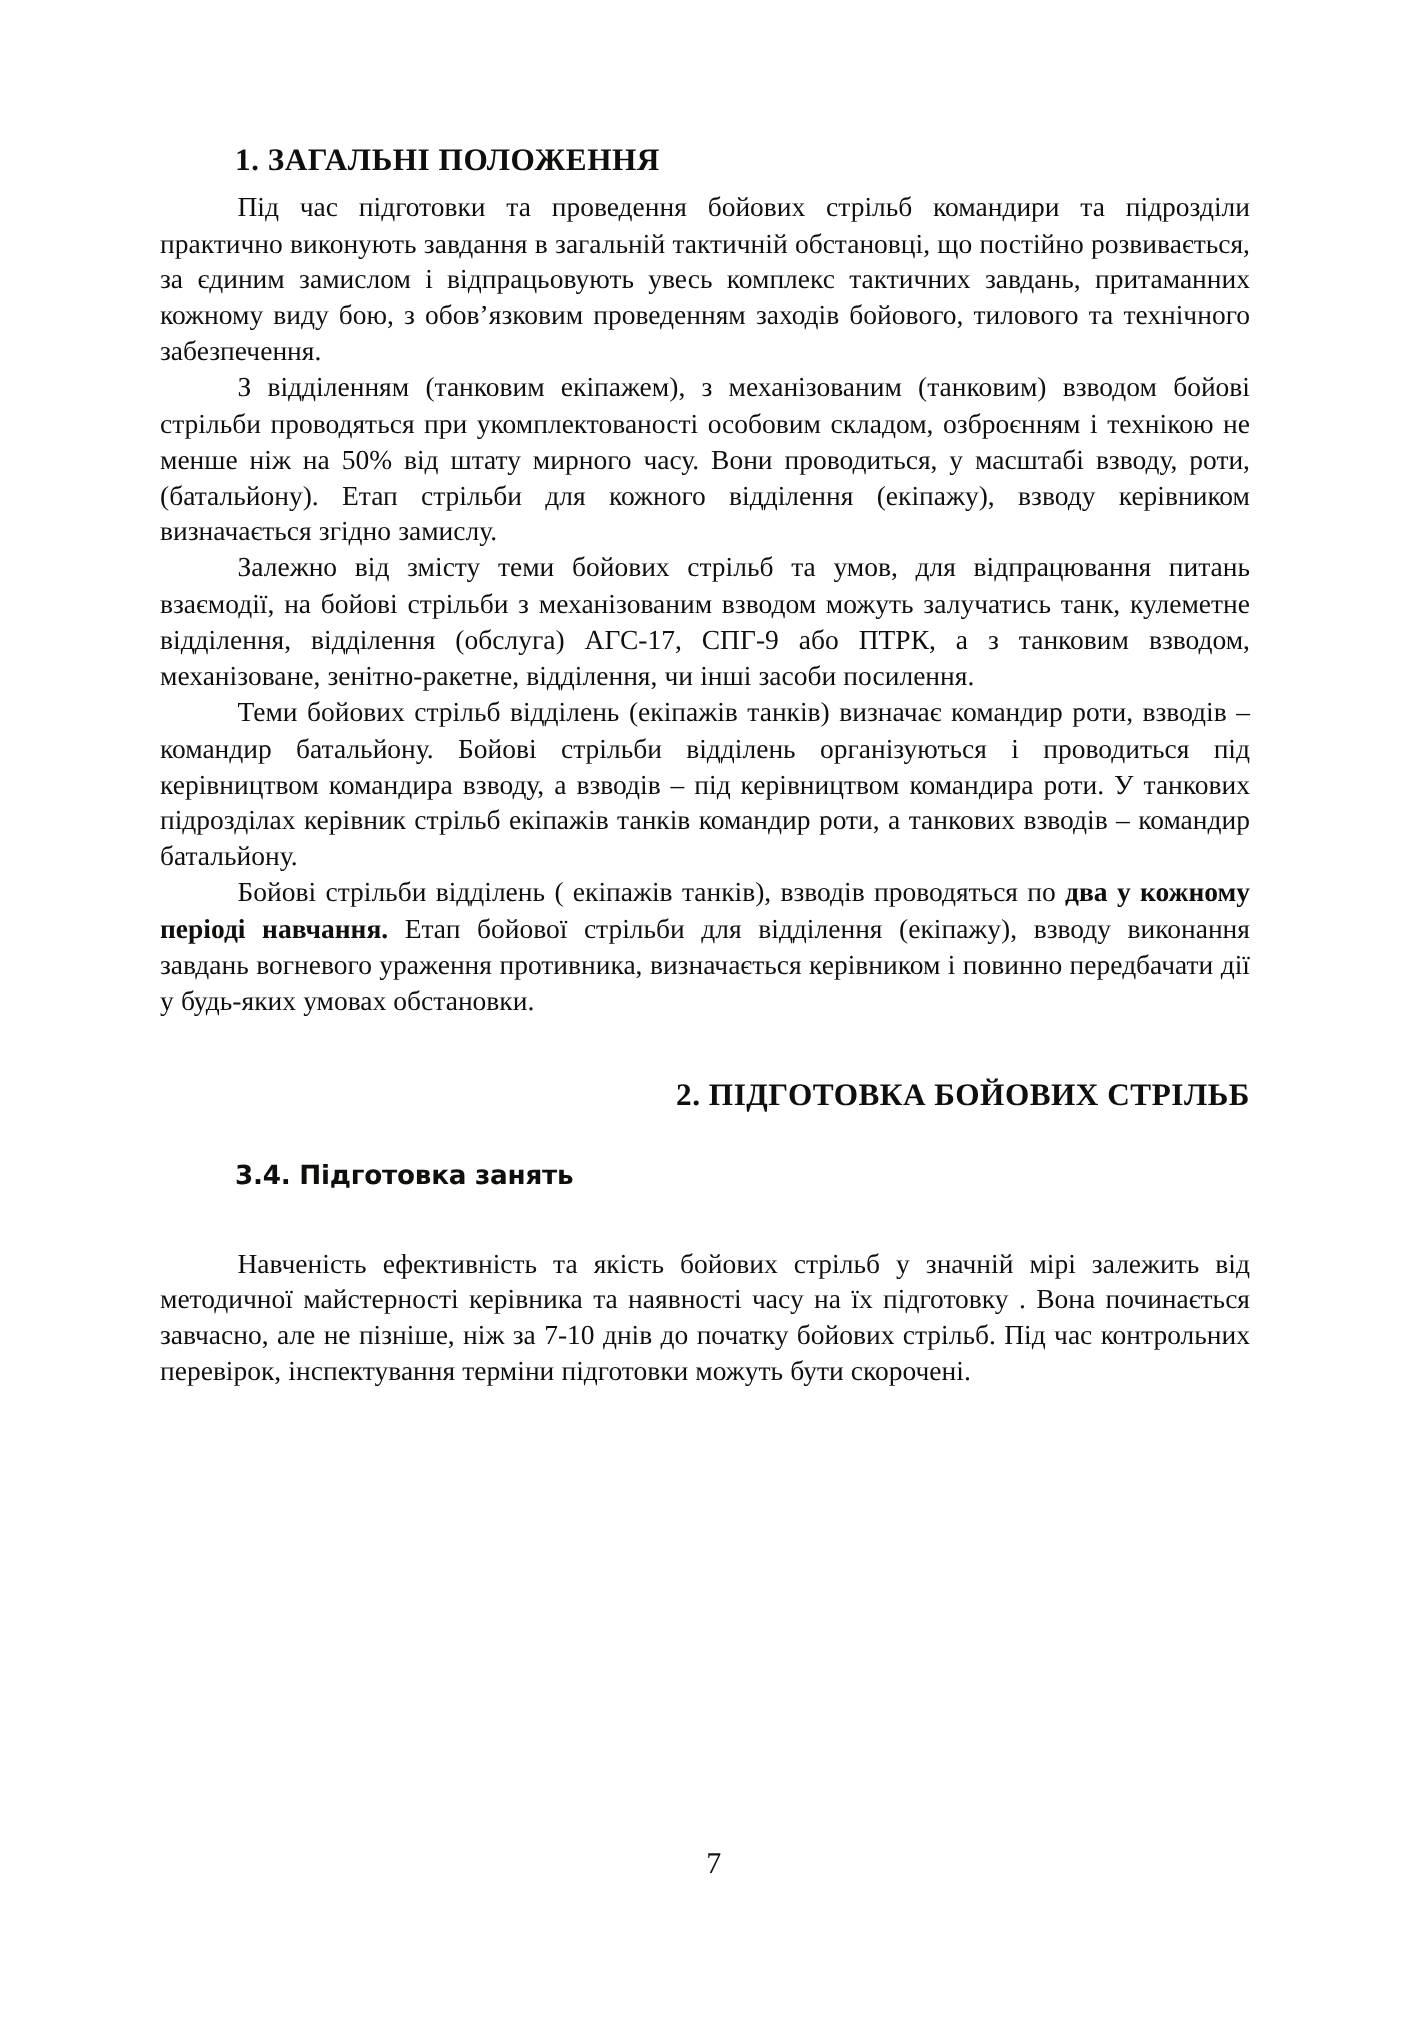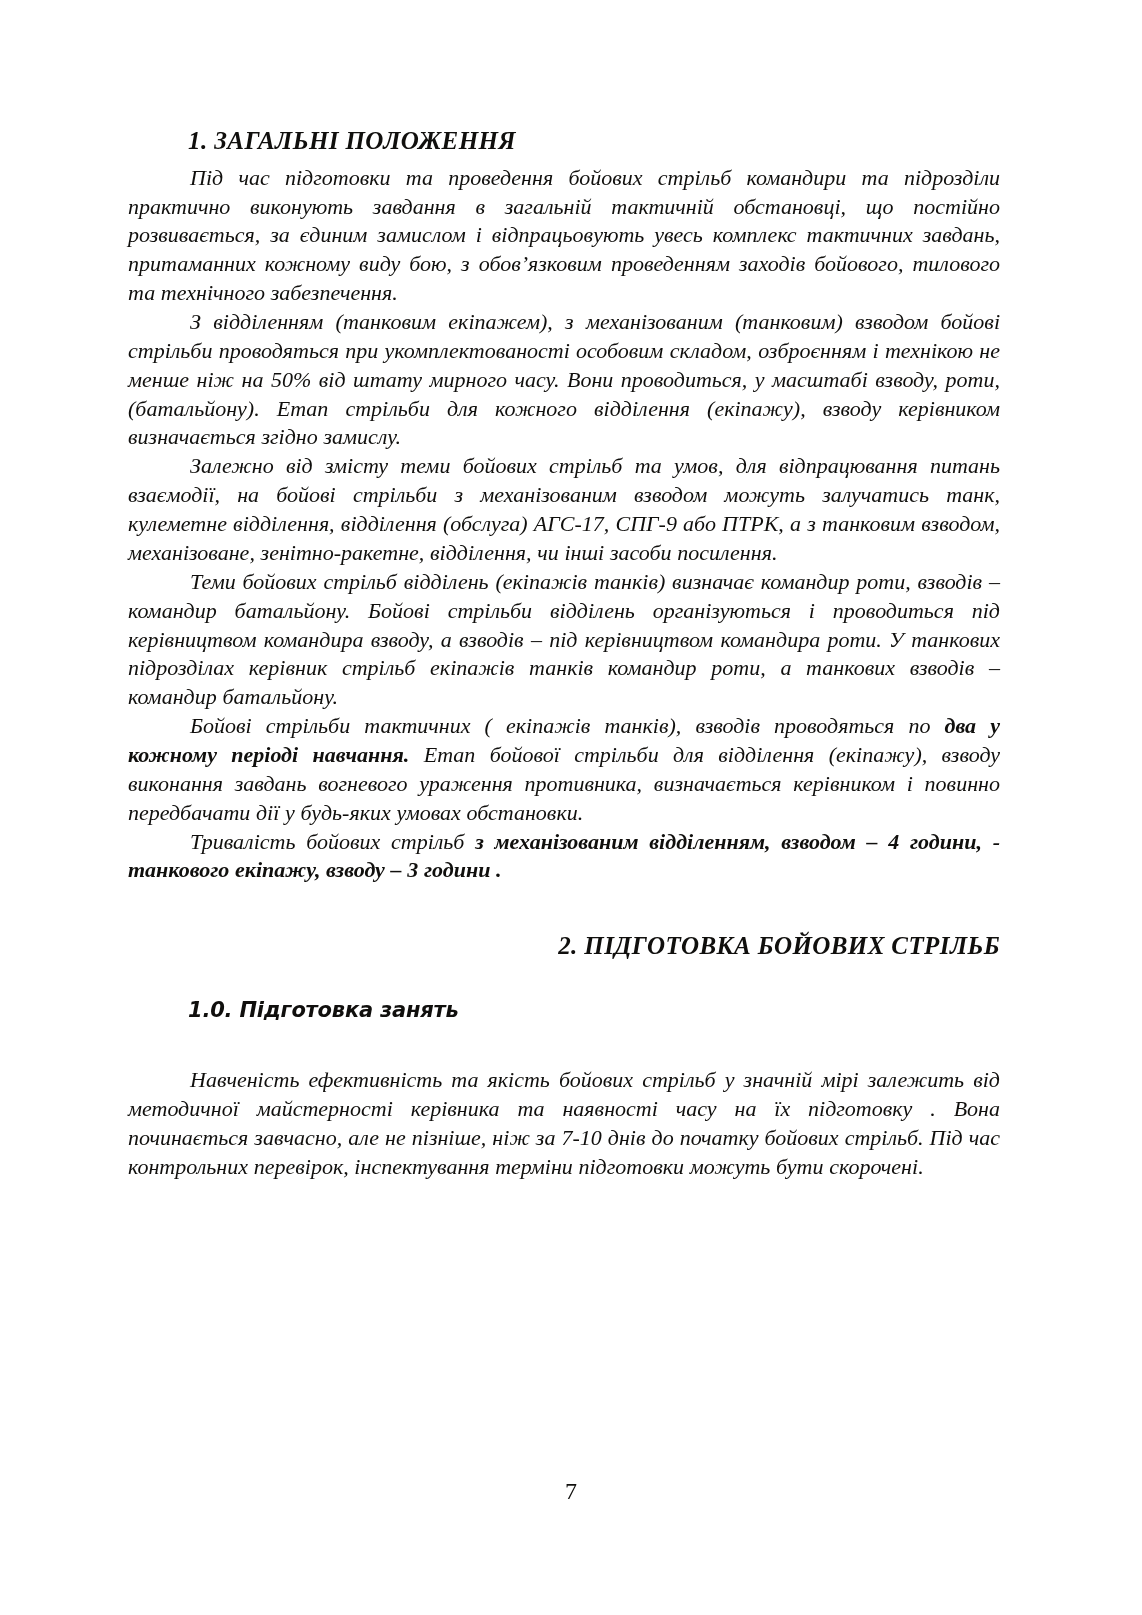--- a/index.html
+++ b/index.html
@@ -13,23 +13,22 @@
     height: 1615px;
     background: #ffffff;
     margin: 0 auto;
     overflow: hidden;
     font-family: "Liberation Serif", "DejaVu Serif", serif;
     color: #100f0d;
   }
   .content {
     position: absolute;
     left: 128px;
-    top: 124px;
+    top: 112px;
     width: 872px;
-    font-style: italic;
   }
   h1.section-heading {
     font-family: "Liberation Serif", "DejaVu Serif", serif;
     font-size: 25px;
     font-weight: bold;
     letter-spacing: 0.4px;
     margin: 0 0 6px 0;
     padding: 0;
     text-indent: 60px;
     line-height: 1.35;
@@ -89,26 +88,25 @@
 
     <p class="body-par after-heading"><span>Під час підготовки та проведення бойових стрільб командири та підрозділи практично виконують завдання в загальній тактичній обстановці, що постійно розвивається, за єдиним замислом і відпрацьовують увесь комплекс тактичних завдань, притаманних кожному виду бою, з обов’язковим проведенням заходів бойового, тилового та технічного забезпечення.</span></p>
 
 
     <p class="body-par"><span>З відділенням (танковим екіпажем), з механізованим (танковим) взводом бойові стрільби проводяться при укомплектованості особовим складом, озброєнням і технікою не менше ніж на 50% від штату мирного часу. Вони проводиться, у масштабі взводу, роти, (батальйону). Етап стрільби для кожного відділення (екіпажу), взводу керівником визначається згідно замислу.</span></p>
 
     <p class="body-par"><span>Залежно від змісту теми бойових стрільб та умов, для відпрацювання питань взаємодії, на бойові стрільби з механізованим взводом можуть залучатись танк, кулеметне відділення, відділення (обслуга) АГС-17, СПГ-9 або ПТРК, а з танковим взводом, механізоване, зенітно-ракетне, відділення, чи інші засоби посилення.</span></p>
 
     <p class="body-par"><span>Теми бойових стрільб відділень (екіпажів танків) визначає командир роти, взводів – командир батальйону. Бойові стрільби відділень організуються і проводиться під керівництвом командира взводу, а взводів – під керівництвом командира роти. У танкових підрозділах керівник стрільб екіпажів танків командир роти, а танкових взводів – командир батальйону.</span></p>
 
-    <p class="body-par"><span>Бойові стрільби тактичних ( екіпажів танків), взводів проводяться по </span><span class="b">два у кожному періоді навчання.</span><span> Етап бойової стрільби для відділення (екіпажу), взводу виконання завдань вогневого ураження противника, визначається керівником і повинно передбачати дії у будь-яких умовах обстановки.</span></p>
+    <p class="body-par"><span>Бойові стрільби відділень ( екіпажів танків), взводів проводяться по </span><span class="b">два у кожному періоді навчання.</span><span> Етап бойової стрільби для відділення (екіпажу), взводу виконання завдань вогневого ураження противника, визначається керівником і повинно передбачати дії у будь-яких умовах обстановки.</span></p>
 
-    <p class="body-par"><span>Тривалість бойових стрільб </span><span class="b">з механізованим відділенням, взводом – 4 години, - танкового екіпажу, взводу – 3 години .</span></p>
 
     <h1 class="section-heading second">2. ПІДГОТОВКА БОЙОВИХ СТРІЛЬБ</h1>
 
-    <h2 class="sub-heading">1.0. Підготовка занять</h2>
+    <h2 class="sub-heading">3.4. Підготовка занять</h2>
 
     <p class="body-par first-after-sub"><span>Навченість ефективність та якість бойових стрільб у значній мірі залежить від методичної майстерності керівника та наявності часу на їх підготовку . Вона починається завчасно, але не пізніше, ніж за 7-10 днів до початку бойових стрільб. Під час контрольних перевірок, інспектування терміни підготовки можуть бути скорочені.</span></p>
 
   </div>
 
   <div class="page-number">7</div>
 </div>
 
 </body></html>

